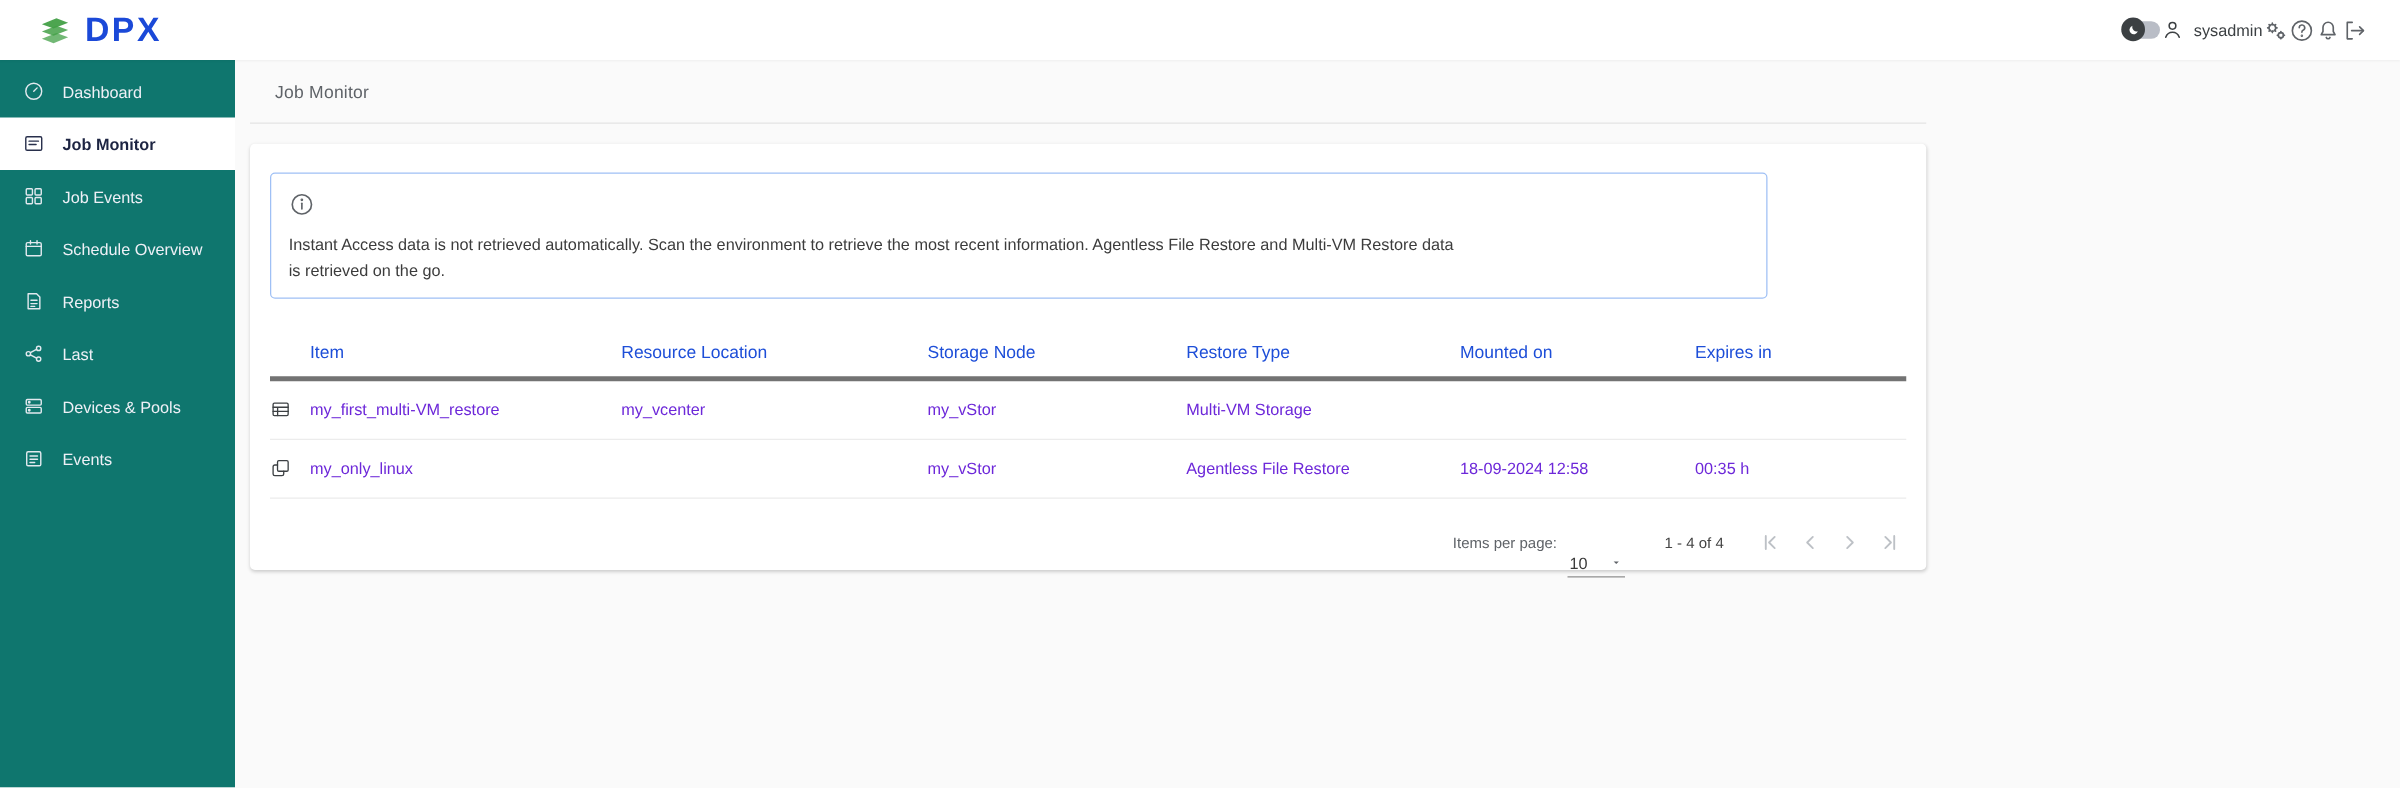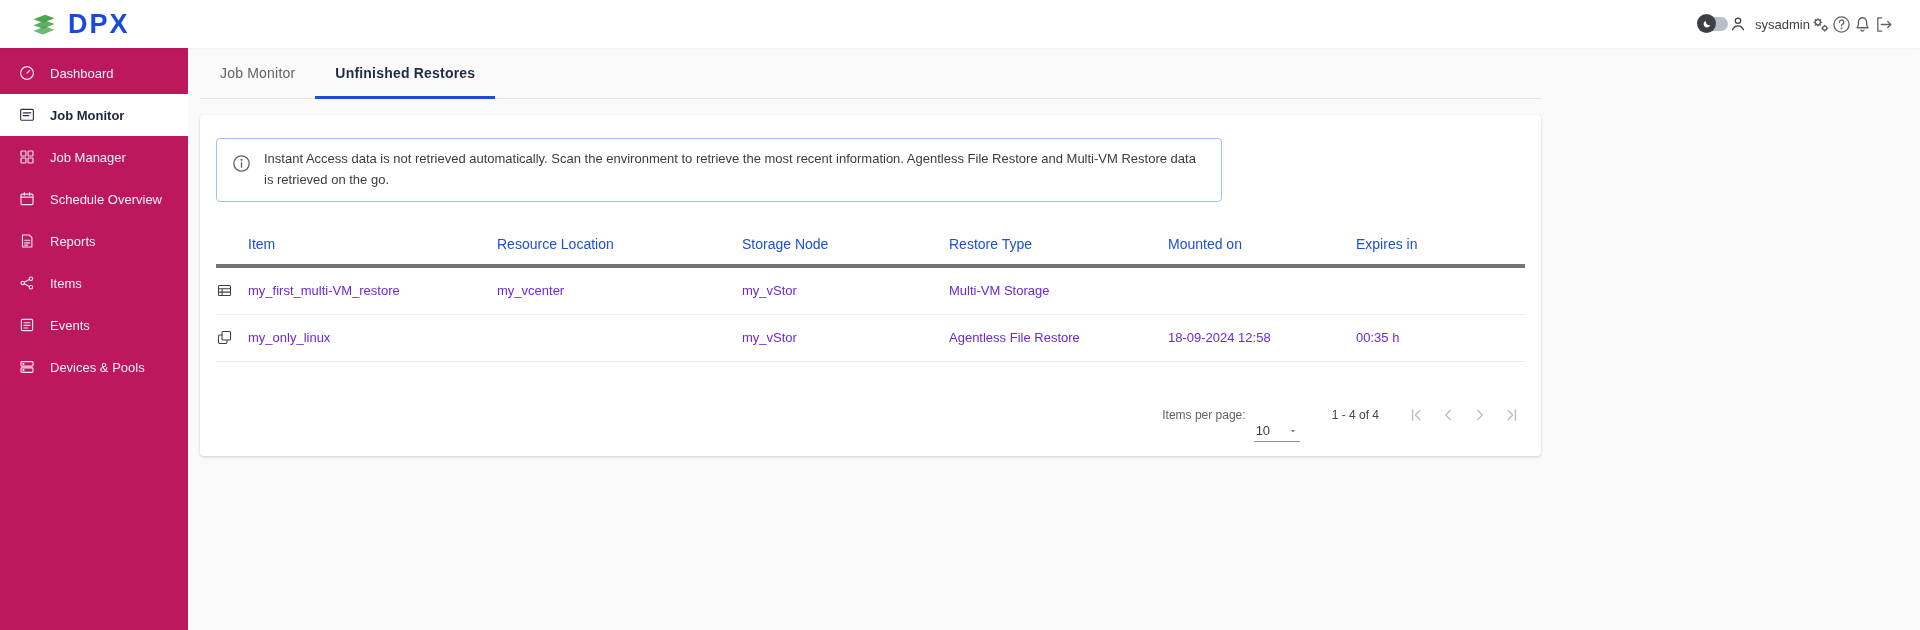--- a/index.html
+++ b/index.html
@@ -16,42 +16,42 @@
   .logo-text { font-size:27px; font-weight:800; color:#1b49d8; letter-spacing:2px;text-align:right; }
   .header-right { display:flex; align-items:center; color:#5f6368; }
   .icon-btn { background:none; border:none; color:#5f6368; display:flex; align-items:center; cursor:pointer; padding:0; }
   .user { display:flex; align-items:center; gap:7px; font-size:13px; color:#3c4043; cursor:pointer; background:none; border:none; }
   .toggle { width:30px; height:14px; background:#b9bdc6; border-radius:8px; position:relative; display:inline-block; cursor:pointer; }
   .toggle-knob { position:absolute; left:-1px; top:-3px; width:19px; height:19px; border-radius:50%;
     background:#3c4043; display:flex; align-items:center; justify-content:center; }
 
   
   .app { display:flex; height:582px; }
-  .sidebar { width:188px; background:#be185d; padding-top:4px; flex-shrink:0; }
+  .sidebar { width:188px; background:#0f766e; padding-top:4px; flex-shrink:0; }
   .side-item { height:42px; display:flex; align-items:center; gap:14px; padding:0 18px;
     color:#eef0f6; font-size:13px; cursor:pointer; }
   .side-item svg { flex-shrink:0; opacity:.95; }
   .side-item.active { background:#ffffff; color:#1d2442; font-weight:700; }
 
   .main { flex:1; background:#fafafa; padding-left:12px; }
   .content { width:1341px; }
 
   
   .tabbar { display:flex; height:51px; border-bottom:1px solid #e4e4e4; }
   .tab { display:flex; align-items:center; padding:0 20px; font-size:14px; color:#5f6368;
     position:relative; cursor:pointer; letter-spacing:.2px; }
   .tab.active { color:#1f2a44; font-weight:700; }
   .tab.active::after { content:''; position:absolute; left:0; right:0; bottom:-1px; height:3px; background:#1a4fd6; }
 
   
   .card { margin-top:16px; background:#fff; border-radius:4px; box-shadow:0 1px 3px rgba(0,0,0,.18);
     height:341px; display:flex; flex-direction:column; padding:23px 16px 8px; }
   .top-section { display:flex; justify-content:space-between; align-items:flex-start; }
-  .alert { width:1006px; border:1px solid #9fc0f5; border-radius:4px; padding:10px 14px;
-    display:flex; gap:12px; align-items:flex-start; }
+  .alert { width:1198px; border:1px solid #9fc0f5; border-radius:4px; padding:10px 14px;
+    display:flex; gap:12px; align-items:flex-start;flex-direction:column; }
   .alert-text { font-size:13px; color:#3c3c3c; line-height:1.6; max-width:935px; }
   .scan-area { display:flex; align-items:center; gap:16px; margin-top:2px; }
   .last-scan { text-align:right; font-size:13px; color:#3c3c3c; line-height:1.6; }
   .scan-btn { display:flex; align-items:center; gap:8px; background:#1a4fd6; color:#fff;
     border:none; border-radius:4px; height:28px; padding:0 13px; font-size:13px; cursor:pointer; }
 
   
   .table { margin-top:22px; }
   .trow { display:grid; grid-template-columns:32px 249px 245px 207px 219px 188px 1fr; align-items:center; }
   .thead { height:44px; border-bottom:4px solid #737373; font-size:14px; color:#1d4ed8; }
@@ -155,21 +155,21 @@
       <span>Job Monitor</span>
     </div>
 
     <div class="side-item">
       <svg class="s" width="18" height="18" viewBox="0 0 24 24">
         <rect x="4" y="4" width="6.6" height="6.6" rx="1"></rect>
           <rect x="13.4" y="4" width="6.6" height="6.6" rx="1"></rect>
         <rect x="4" y="13.4" width="6.6" height="6.6" rx="1"></rect>
           <rect x="13.4" y="13.4" width="6.6" height="6.6" rx="1"></rect>
       </svg>
-      <span>Job Manager</span>
+      <span>Job Events</span>
     </div>
 
     <div class="side-item">
       <svg class="s" width="18" height="18" viewBox="0 0 24 24">
         <rect x="4" y="5.5" width="16" height="14" rx="1.5"></rect>
           <path d="M4 9.5h16M8.5 3.5v3.5M15.5 3.5v3.5"></path>
       </svg>
       <span>Schedule Overview</span>
     </div>
 
@@ -181,51 +181,48 @@
       <span>Reports</span>
     </div>
 
     <div class="side-item">
       <svg class="s" width="18" height="18" viewBox="0 0 24 24">
         <circle cx="6.3" cy="12" r="2.3"></circle>
           <circle cx="17.2" cy="6.3" r="2.3"></circle>
           <circle cx="17.2" cy="17.7" r="2.3"></circle>
         <path d="M8.4 10.9l6.6-3.6M8.4 13.1l6.6 3.6"></path>
       </svg>
-      <span>Items</span>
-    </div>
-
-    <div class="side-item">
-      <svg class="s" width="18" height="18" viewBox="0 0 24 24">
-        <rect x="4.5" y="4.5" width="15" height="15" rx="1.5"></rect>
-          <path d="M8 9h8M8 12.5h8M8 16h5"></path>
-      </svg>
-      <span>Events</span>
+      <span>Last</span>
     </div>
 
     <div class="side-item">
       <svg class="s" width="18" height="18" viewBox="0 0 24 24">
         <rect x="4" y="4.8" width="16" height="6" rx="1.2"></rect>
           <rect x="4" y="13.2" width="16" height="6" rx="1.2"></rect>
         <circle cx="7.2" cy="7.8" r="0.8" fill="currentColor"></circle>
           <circle cx="7.2" cy="16.2" r="0.8" fill="currentColor"></circle>
       </svg>
       <span>Devices &amp; Pools</span>
     </div>
+
+    <div class="side-item">
+      <svg class="s" width="18" height="18" viewBox="0 0 24 24">
+        <rect x="4.5" y="4.5" width="15" height="15" rx="1.5"></rect>
+          <path d="M8 9h8M8 12.5h8M8 16h5"></path>
+      </svg>
+      <span>Events</span>
+    </div>
   </div>
 
   <div class="main">
     <div class="content">
 
       <div class="tabbar">
         <div class="tab">
           <span>Job Monitor</span>
-        </div>
-        <div class="tab active">
-          <span>Unfinished Restores</span>
         </div>
       </div>
 
       <div class="card">
 
         <div class="top-section">
           <div class="alert">
             <svg class="s" width="21" height="21" viewBox="0 0 24 24" style="color:#5f6368; flex-shrink:0; margin-top:4px;">
               <circle cx="12" cy="12" r="8.8"></circle>
                 <path d="M12 11v5.2"></path>

